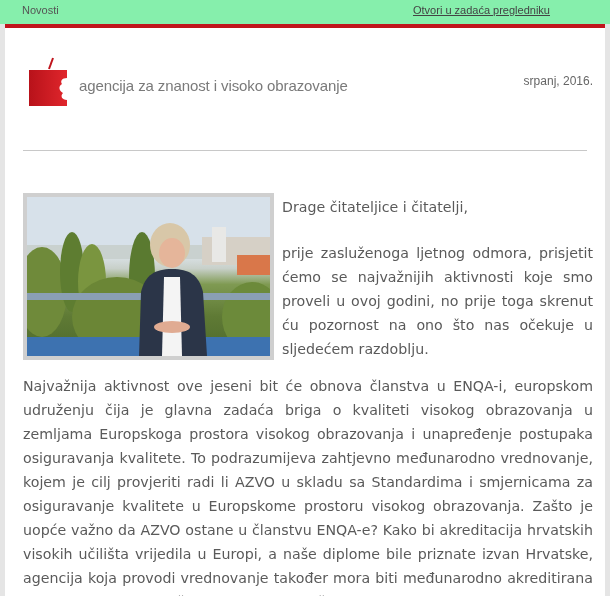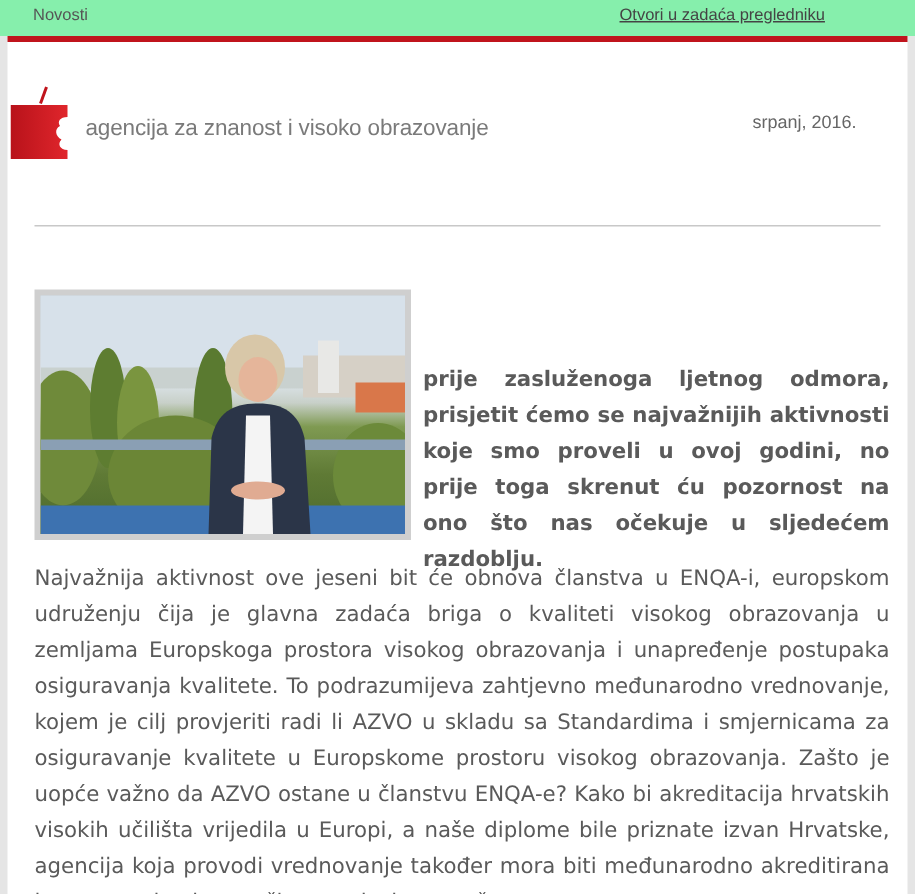--- a/index.html
+++ b/index.html
@@ -23,21 +23,21 @@
       color: #444; text-decoration: underline; cursor: pointer;
     }
 
     .sheet {
       position: absolute; left: 5px; top: 24px; width: 600px; height: 600px;
       background: #ffffff;
       border-top: 4px solid #c0141c;
     }
 
     .header {
-      position: absolute; left: 2px; top: 28px; width: 564px; height: 50px;
+      position: absolute; left: 24px; top: 28px; width: 564px; height: 50px;
     }
     .logo {
       position: absolute; left: 0; top: 0; width: 40px; height: 52px;
     }
     .brand-name {
       position: absolute; left: 50px; top: 21px;
       font-family: "Liberation Sans", sans-serif;
       font-size: 15px; color: #7a7a7a; letter-spacing: -0.1px;
       white-space: nowrap;
     }
@@ -69,21 +69,20 @@
     }
     .greeting {
       position: absolute; left: 277px; top: 167px; width: 311px;
       font-family: "DejaVu Sans", sans-serif;
       font-size: 14.2px; line-height: 24px; color: #5a5a5a;
       white-space: nowrap;
     }
     .intro-para {
       position: absolute; left: 277px; top: 213px; width: 311px;
       text-align-last: left;
-      font-weight: bold;
     }
     .main-para {
       position: absolute; left: 18px; top: 346px; width: 570px;
     }
   </style>
 </head>
 <body>
 
 <div class="topbar">
   <span class="left-label">Novosti</span>
@@ -129,18 +128,19 @@
         <rect x="0" y="140" width="243" height="19" fill="#3d72b0"></rect>
         <ellipse cx="143" cy="48" rx="20" ry="22" fill="#d8c7a8"></ellipse>
         <ellipse cx="145" cy="56" rx="13" ry="15" fill="#e5b59a"></ellipse>
         <path d="M112 159 L114 95 C118 78 128 72 145 72 C162 72 172 78 176 95 L180 159 Z" fill="#2b3548"></path>
         <path d="M137 80 L153 80 L155 159 L135 159 Z" fill="#f4f4f4"></path>
         <ellipse cx="145" cy="130" rx="18" ry="6" fill="#e0ab92"></ellipse>
       </svg>
     </div>
   </div>
 
+  <div class="greeting">Drage čitateljice i čitatelji,</div>
 
   <p class="body-text intro-para">prije zasluženoga ljetnog odmora, prisjetit ćemo se najvažnijih aktivnosti koje smo proveli u ovoj godini, no prije toga skrenut ću pozornost na ono što nas očekuje u sljedećem razdoblju.</p>
 
   <p class="body-text main-para">Najvažnija aktivnost ove jeseni bit će obnova članstva u ENQA-i, europskom udruženju čija je glavna zadaća briga o kvaliteti visokog obrazovanja u zemljama Europskoga prostora visokog obrazovanja i unapređenje postupaka osiguravanja kvalitete. To podrazumijeva zahtjevno međunarodno vrednovanje, kojem je cilj provjeriti radi li AZVO u skladu sa Standardima i smjernicama za osiguravanje kvalitete u Europskome prostoru visokog obrazovanja. Zašto je uopće važno da AZVO ostane u članstvu ENQA-e? Kako bi akreditacija hrvatskih visokih učilišta vrijedila u Europi, a naše diplome bile priznate izvan Hrvatske, agencija koja provodi vrednovanje također mora biti međunarodno akreditirana i zato nam je obnova članstva iznimno važna.</p>
 
 </div>
 
 </body></html>

